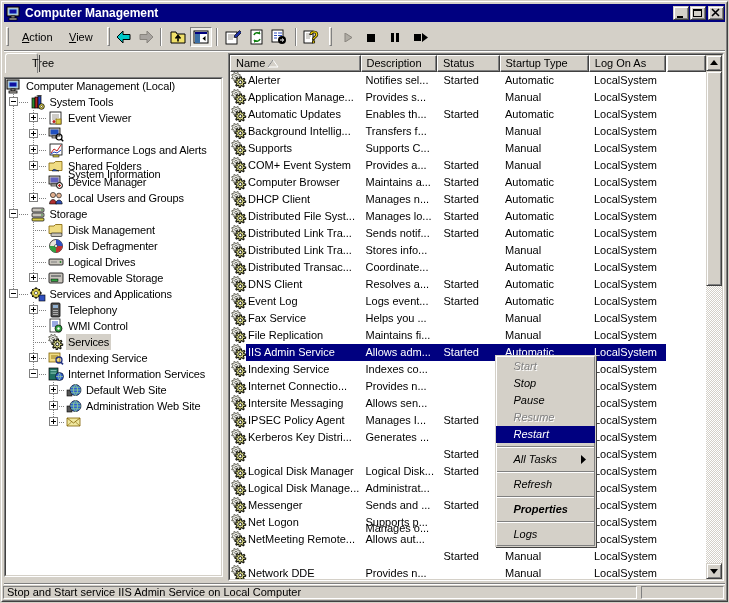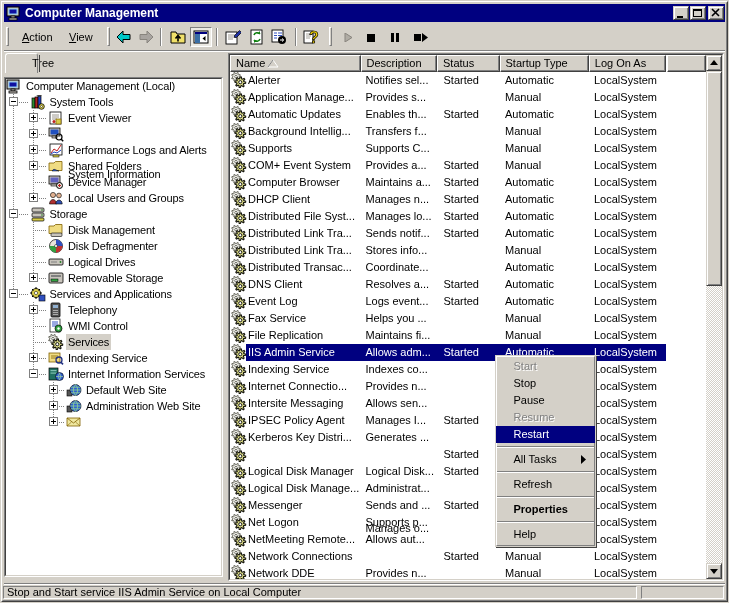--- a/index.html
+++ b/index.html
@@ -760,21 +760,20 @@
       <div class="t" style="left:505px;top:531px;color:#000;">Manual</div>
       <div class="t" style="left:594px;top:531px;color:#000;">LocalSystem</div>
       <div class="abs" style="left:231px;top:548px;">
         <svg width="16" height="16" viewBox="0 0 16 16">
           <polygon points="9.4,6.1 9.0,6.9 7.3,6.6 6.9,7.0 7.1,8.8 6.3,9.1 5.3,7.7 4.7,7.7 3.6,9.1 2.8,8.7 3.1,7.0 2.7,6.6 0.9,6.8 0.6,6.0 2.0,5.0 2.0,4.4 0.6,3.3 1.0,2.5 2.7,2.8 3.1,2.4 2.9,0.6 3.7,0.3 4.7,1.7 5.3,1.7 6.4,0.3 7.2,0.7 6.9,2.4 7.3,2.8 9.1,2.6 9.4,3.4 8.0,4.4 8.0,5.0" fill="#f4f4ee" stroke="#55554a" stroke-width="0.9"></polygon>
           <circle cx="5" cy="4.7" r="1.3" fill="#fff" stroke="#55554a" stroke-width="0.8"></circle>
           <polygon points="14.7,10.2 14.6,11.3 12.6,11.6 12.3,12.2 13.1,14.0 12.3,14.7 10.7,13.5 10.0,13.7 9.3,15.6 8.2,15.5 7.9,13.5 7.3,13.2 5.5,14.0 4.8,13.2 6.0,11.6 5.8,10.9 3.9,10.2 4.0,9.1 6.0,8.8 6.3,8.2 5.5,6.4 6.3,5.7 7.9,6.9 8.6,6.7 9.3,4.8 10.4,4.9 10.7,6.9 11.3,7.2 13.1,6.4 13.8,7.2 12.6,8.8 12.8,9.5" fill="#dede8a" stroke="#16160e" stroke-width="1.1"></polygon>
           <circle cx="9.3" cy="10.2" r="1.6" fill="#fff" stroke="#16160e" stroke-width="1"></circle>
         </svg>
       </div>
-      <div class="t" style="left:248px;top:548px;color:#000;">Network Connections</div>
       <div class="t" style="left:365.5px;top:520px;color:#000;">Manages o...</div>
       <div class="t" style="left:443.5px;top:548px;color:#000;">Started</div>
       <div class="t" style="left:505px;top:548px;color:#000;">Manual</div>
       <div class="t" style="left:594px;top:548px;color:#000;">LocalSystem</div>
       <div class="abs" style="left:231px;top:565px;">
         <svg width="16" height="16" viewBox="0 0 16 16">
           <polygon points="9.4,6.1 9.0,6.9 7.3,6.6 6.9,7.0 7.1,8.8 6.3,9.1 5.3,7.7 4.7,7.7 3.6,9.1 2.8,8.7 3.1,7.0 2.7,6.6 0.9,6.8 0.6,6.0 2.0,5.0 2.0,4.4 0.6,3.3 1.0,2.5 2.7,2.8 3.1,2.4 2.9,0.6 3.7,0.3 4.7,1.7 5.3,1.7 6.4,0.3 7.2,0.7 6.9,2.4 7.3,2.8 9.1,2.6 9.4,3.4 8.0,4.4 8.0,5.0" fill="#f4f4ee" stroke="#55554a" stroke-width="0.9"></polygon>
           <circle cx="5" cy="4.7" r="1.3" fill="#fff" stroke="#55554a" stroke-width="0.8"></circle>
           <polygon points="14.7,10.2 14.6,11.3 12.6,11.6 12.3,12.2 13.1,14.0 12.3,14.7 10.7,13.5 10.0,13.7 9.3,15.6 8.2,15.5 7.9,13.5 7.3,13.2 5.5,14.0 4.8,13.2 6.0,11.6 5.8,10.9 3.9,10.2 4.0,9.1 6.0,8.8 6.3,8.2 5.5,6.4 6.3,5.7 7.9,6.9 8.6,6.7 9.3,4.8 10.4,4.9 10.7,6.9 11.3,7.2 13.1,6.4 13.8,7.2 12.6,8.8 12.8,9.5" fill="#dede8a" stroke="#16160e" stroke-width="1.1"></polygon>
           <circle cx="9.3" cy="10.2" r="1.6" fill="#fff" stroke="#16160e" stroke-width="1"></circle>
@@ -812,21 +811,21 @@
     </svg>
   </div>
 <div class="abs btn" style="left:706px;top:563px;width:16px;height:16px;">
     <svg width="14" height="14">
       <path d="M7 10L3 5h8z" fill="#000"></path>
     </svg>
   </div>
 <div class="abs btn" style="left:706px;top:71px;width:16px;height:215px;"></div>
 <div class="abs" style="left:494.5px;top:354.5px;width:101.5px;height:192px;background:#D4D0C8;border:1px solid #D4D0C8;box-shadow:1px 1px 0 #404040;">
     <div class="abs" style="inset:0;border-top:1px solid #fff;border-left:1px solid #fff;border-bottom:1px solid #808080;border-right:1px solid #808080;"></div>
-    <div style="position:relative;padding-top:2px;">
+    <div style="position:relative;padding-top:2px;font-style:italic;">
       <div style="height:17px;line-height:17px;padding-left:18px;position:relative;color:#808080;text-shadow:1px 1px 0 #fff;">Start</div>
       <div style="height:17px;line-height:17px;padding-left:18px;position:relative;">Stop</div>
       <div style="height:17px;line-height:17px;padding-left:18px;position:relative;">Pause</div>
       <div style="height:17px;line-height:17px;padding-left:18px;position:relative;color:#808080;text-shadow:1px 1px 0 #fff;">Resume</div>
       <div style="height:17px;line-height:17px;padding-left:18px;position:relative;background:#000080;color:#fff;">Restart</div>
       <div style="height:8px;position:relative;">
         <div class="abs" style="left:1px;right:1px;top:3px;height:1px;background:#808080;"></div>
         <div class="abs" style="left:1px;right:1px;top:4px;height:1px;background:#fff;"></div>
       </div>
       <div style="height:17px;line-height:17px;padding-left:18px;position:relative;">All Tasks<svg width="5" height="9" style="position:absolute;right:9px;top:4px;">
@@ -839,19 +838,19 @@
       <div style="height:17px;line-height:17px;padding-left:18px;position:relative;">Refresh</div>
       <div style="height:8px;position:relative;">
         <div class="abs" style="left:1px;right:1px;top:3px;height:1px;background:#808080;"></div>
         <div class="abs" style="left:1px;right:1px;top:4px;height:1px;background:#fff;"></div>
       </div>
       <div style="height:17px;line-height:17px;padding-left:18px;position:relative;font-weight:bold;">Properties</div>
       <div style="height:8px;position:relative;">
         <div class="abs" style="left:1px;right:1px;top:3px;height:1px;background:#808080;"></div>
         <div class="abs" style="left:1px;right:1px;top:4px;height:1px;background:#fff;"></div>
       </div>
-      <div style="height:17px;line-height:17px;padding-left:18px;position:relative;">Help</div>
+      <div style="height:17px;line-height:17px;padding-left:18px;position:relative;">Logs</div>
     </div>
   </div>
 <div class="abs" style="left:4px;top:583px;width:721px;height:1px;background:#808080;"></div>
 <div class="abs" style="left:4px;top:584px;width:721px;height:1px;background:#fff;"></div>
 <div class="abs" style="left:3px;top:586px;width:634px;height:13px;border:1px solid;border-color:#808080 #fff #fff #808080;"></div>
 <div class="abs" style="left:641px;top:586px;width:83px;height:13px;border:1px solid;border-color:#808080 #fff #fff #808080;"></div>
 <div class="abs" style="left:7px;top:585px;height:15px;line-height:15px;white-space:nowrap;">Stop and Start service IIS Admin Service on Local Computer</div>
 </body></html>

